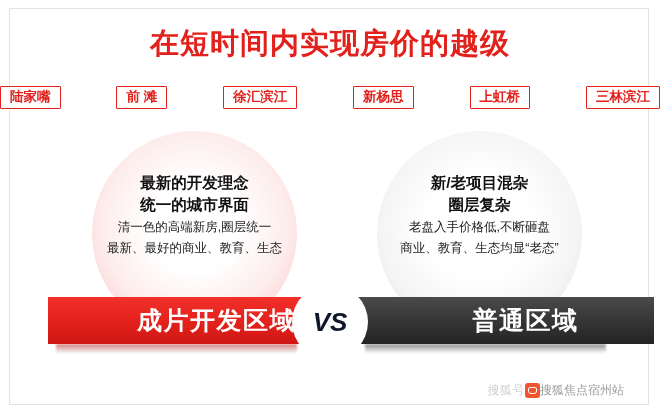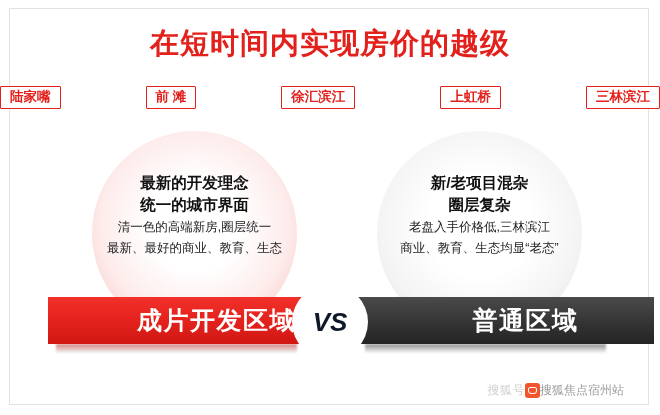--- a/index.html
+++ b/index.html
@@ -213,20 +213,21 @@
 
 <div id="page">
   <div class="frame"></div>
 
   <div class="title">在短时间内实现房价的越级</div>
 
   <div class="tags">
     <span class="tag">陆家嘴</span>
     <span class="tag">前 滩</span>
     <span class="tag">徐汇滨江</span>
+    <span class="tag">新杨思</span>
     <span class="tag">上虹桥</span>
     <span class="tag">三林滨江</span>
   </div>
 
   <div class="panel panel-left">
     <div class="panel-inner">
       <div class="panel-heading">
         <div>最新的开发理念</div>
         <div>统一的城市界面</div>
       </div>
@@ -237,21 +238,21 @@
     </div>
   </div>
 
   <div class="panel panel-right">
     <div class="panel-inner">
       <div class="panel-heading">
         <div>新/老项目混杂</div>
         <div>圈层复杂</div>
       </div>
       <div class="panel-body">
-        <div>老盘入手价格低,三林滨江</div>
+        <div>老盘入手价格低,不断砸盘</div>
         <div>商业、教育、生态均显“老态”</div>
       </div>
     </div>
   </div>
 
   <div class="bar-shadow-left"></div>
   <div class="bar-shadow-right"></div>
 
   <div class="bar bar-left">成片开发区域</div>
   <div class="bar bar-right">普通区域</div>

